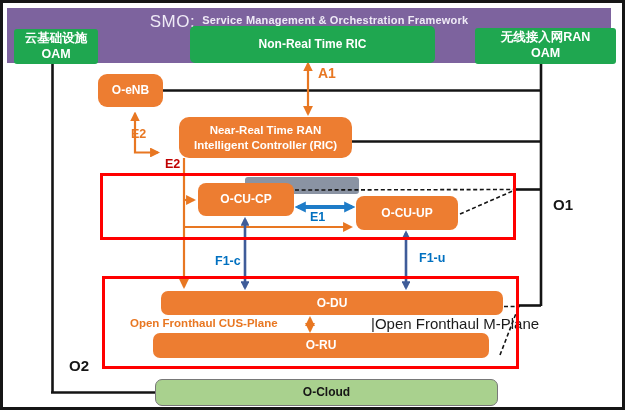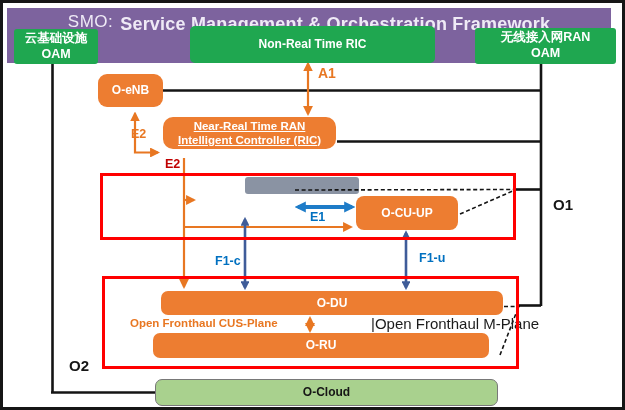--- a/index.html
+++ b/index.html
@@ -9,34 +9,34 @@
     font-family:"Liberation Sans",sans-serif;
   }
   
   #band{
     position:absolute;left:4px;top:5px;width:604px;height:55px;
     background:var(--c-purple,#7D639E);
     display:flex;justify-content:center;align-items:flex-start;
     padding-top:4px;box-sizing:border-box;gap:7px;
   }
   #band .prefix{color:#EFEAF6;font-size:17px;font-weight:400;letter-spacing:.5px;}
-  #band .title{color:#EFEAF6;font-size:18px;font-weight:700;padding-top:2px;letter-spacing:.2px;}
+  #band .title{color:#EFEAF6;font-size:11px;font-weight:700;padding-top:2px;letter-spacing:.2px;}
   
   .node{
     position:absolute;display:flex;flex-direction:column;justify-content:center;
     align-items:center;text-align:center;color:#fff;font-weight:700;z-index:5;
     box-sizing:border-box;line-height:1.25;
   }
   .green{background:var(--c-green,#1FA750);border-radius:3px;font-size:12.5px;}
   .orange{background:var(--c-orange,#ED7D31);border-radius:8px;font-size:11.5px;}
   #box-cloud-oam{left:11px;top:26px;width:84px;height:35px;}
   #box-nonrt{left:187px;top:23px;width:245px;height:37px;border-radius:5px;font-size:12px;}
   #box-ran-oam{left:472px;top:25px;width:141px;height:36px;}
   #box-oenb{left:95px;top:71px;width:65px;height:33px;border-radius:9px;font-size:12px;}
-  #box-nearrt{left:160px;top:114px;width:173px;height:32px;border-radius:10px;font-size:11.5px;text-decoration:underline;}
+  #box-nearrt{left:176px;top:114px;width:173px;height:41px;border-radius:10px;font-size:11.5px;}
   #box-cucp{left:195px;top:180px;width:96px;height:33px;font-size:12px;}
   #box-cuup{left:353px;top:193px;width:102px;height:34px;font-size:12px;}
   #box-odu{left:158px;top:288px;width:342px;height:24px;border-radius:7px;font-size:12px;}
   #box-oru{left:150px;top:330px;width:336px;height:25px;border-radius:7px;font-size:12px;}
   #box-ocloud{
     left:152px;top:376px;width:343px;height:27px;background:var(--c-cloud-green,#A9D18E);
     border:1.5px solid #787878;border-radius:7px;color:#161616;font-size:12px;
   }
   #gray-artifact{position:absolute;left:242px;top:174px;width:114px;height:17px;
     background:#8A93A3;border-radius:3px;z-index:2;}
@@ -132,20 +132,23 @@
     <span>无线接入网RAN</span>
     <span>OAM</span>
   </div>
   <div id="box-oenb" class="node orange">
     <span>O-eNB</span>
   </div>
   <div id="box-nearrt" class="node orange">
     <span>Near-Real Time RAN</span>
     <span>Intelligent Controller (RIC)</span>
   </div>
+  <div id="box-cucp" class="node orange">
+    <span>O-CU-CP</span>
+  </div>
   <div id="box-cuup" class="node orange">
     <span>O-CU-UP</span>
   </div>
   <div id="box-odu" class="node orange">
     <span>O-DU</span>
   </div>
   <div id="box-oru" class="node orange">
     <span>O-RU</span>
   </div>
   <div id="box-ocloud" class="node">

